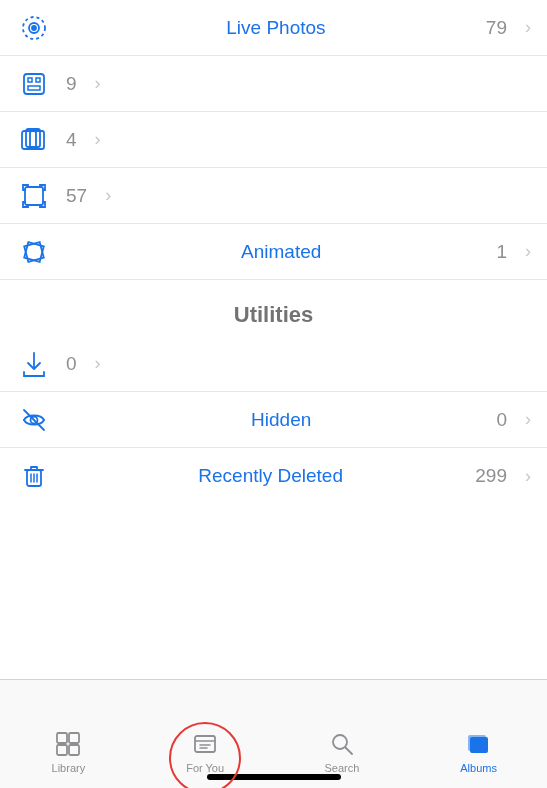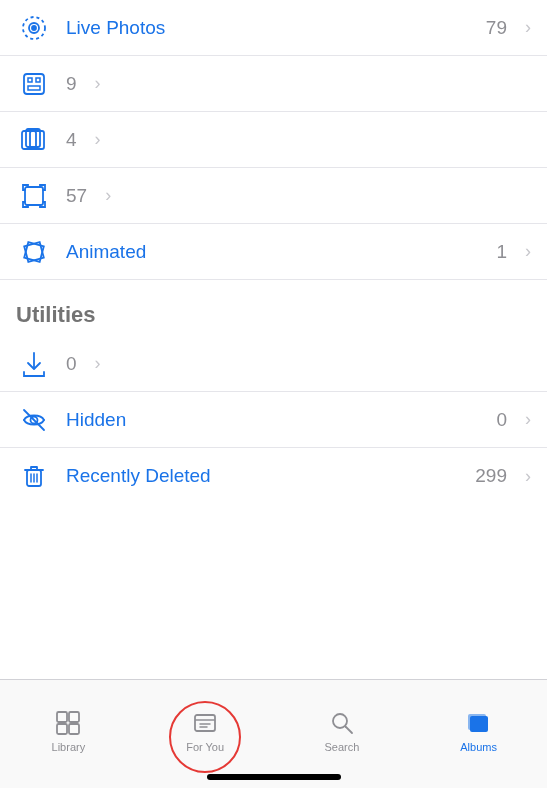--- a/index.html
+++ b/index.html
@@ -10,20 +10,21 @@
       font-family: -apple-system, BlinkMacSystemFont, 'SF Pro Text', 'Helvetica Neue', Arial, sans-serif;
       overflow: hidden;
       display: flex;
       flex-direction: column;
     }
 
     .list-container {
       flex: 1;
       overflow: hidden;
       background: #fff;
+      text-align: center;
     }
 
     .list-item {
       display: flex;
       align-items: center;
       padding: 0 16px;
       height: 56px;
       border-bottom: 1px solid #e5e5ea;
       cursor: pointer;
     }
@@ -72,21 +73,21 @@
       color: #737373;
       background: #fff;
     }
 
     
     .tab-bar {
       height: 95px;
       background: rgba(249,249,249,0.94);
       border-top: 1px solid #d1d1d6;
       display: flex;
-      align-items: center;
+      align-items: flex-end;
       padding-top: 8px;
     }
 
     .tab-item {
       flex: 1;
       display: flex;
       flex-direction: column;
       align-items: center;
       cursor: pointer;
       position: relative;

